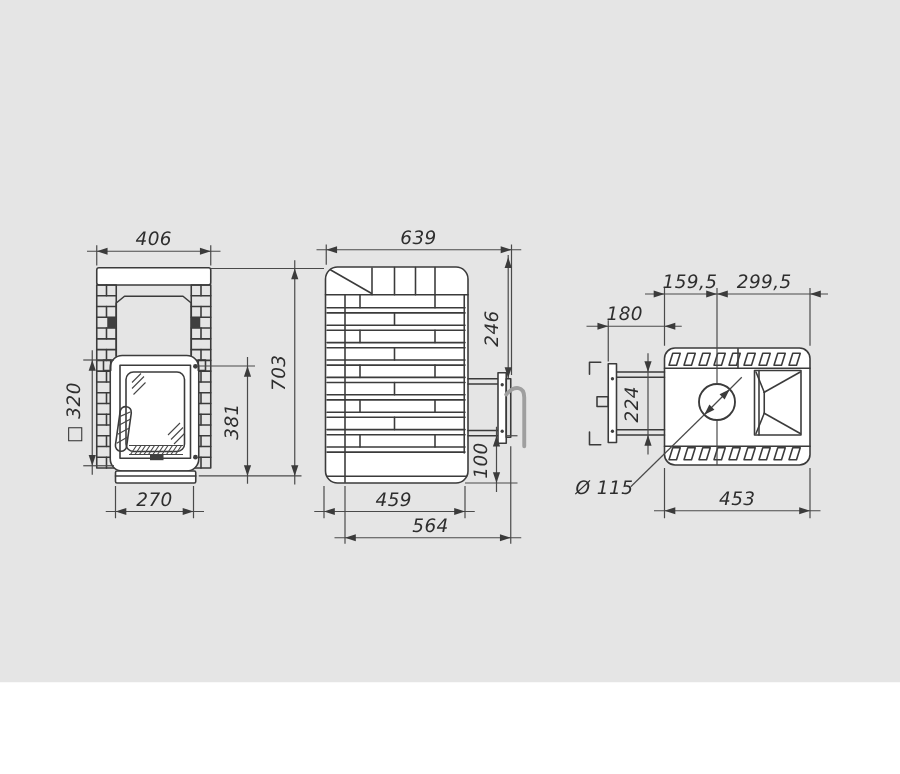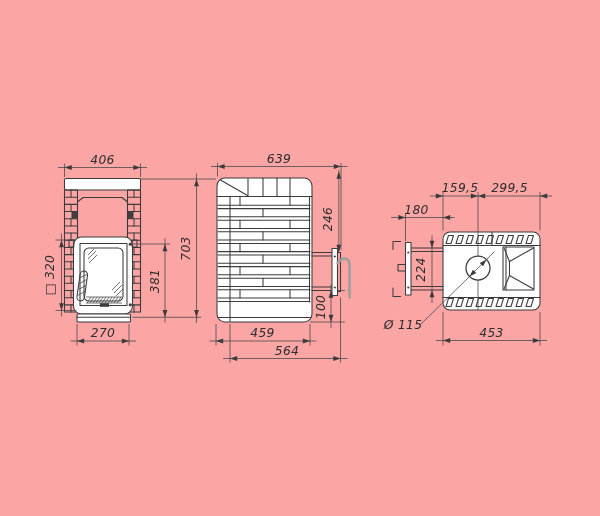--- a/index.html
+++ b/index.html
@@ -1,16 +1,16 @@
 <!DOCTYPE html>
 <html><head>
 <meta charset="utf-8">
 <style>
   html,body{margin:0;padding:0;background:#fff;}
-  .stage{position:relative;width:600px;height:516px;background:#fca5a5;overflow:hidden;
+  .stage{position:relative;width:600px;height:455px;background:#e5e5e5;overflow:hidden;
          font-family:"DejaVu Sans",sans-serif;}
   svg{display:block;}
   text{font-family:"DejaVu Sans",sans-serif;font-style:italic;fill:#2e2e2e;}
   .dimtxt{font-size:12.3px;letter-spacing:.3px;}
   .obj{stroke:#3b3b3b;stroke-width:1.05;fill:none;stroke-linecap:round;stroke-linejoin:round;}
   .objf{stroke:#3b3b3b;stroke-width:1.05;fill:#ffffff;stroke-linejoin:round;}
   .thin{stroke:#464646;stroke-width:.75;fill:none;}
   .dim{stroke:#4a4a4a;stroke-width:.8;fill:none;}
   .dark{fill:#3f3f3f;stroke:none;}
   .handle{stroke:#9f9f9f;stroke-width:2.6;fill:none;stroke-linecap:round;}

